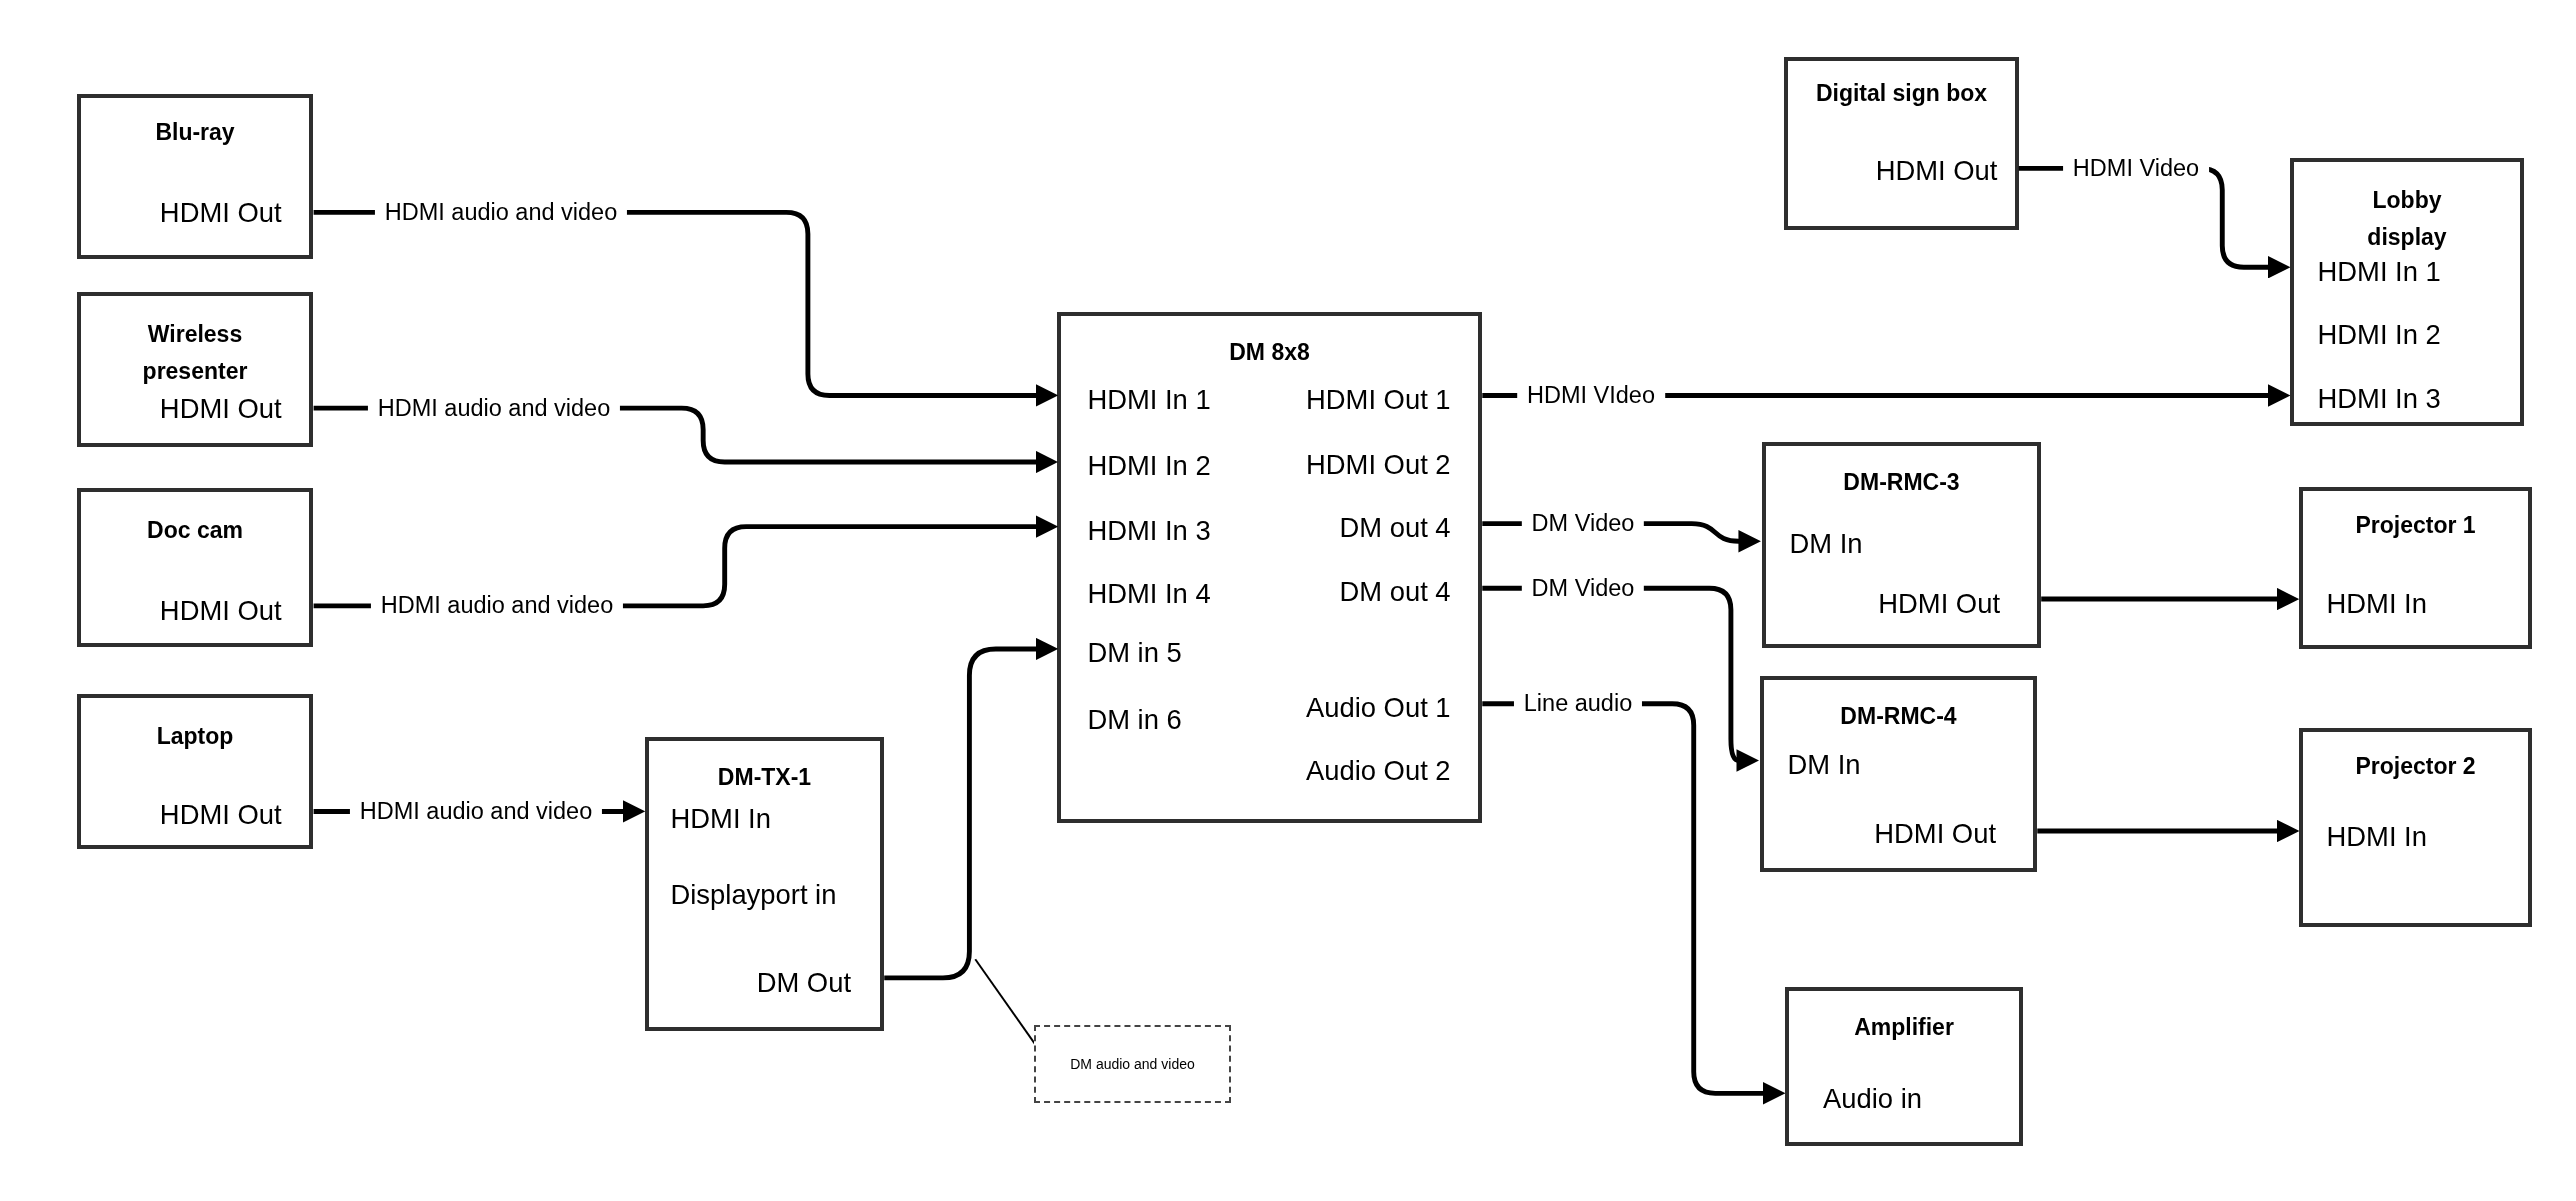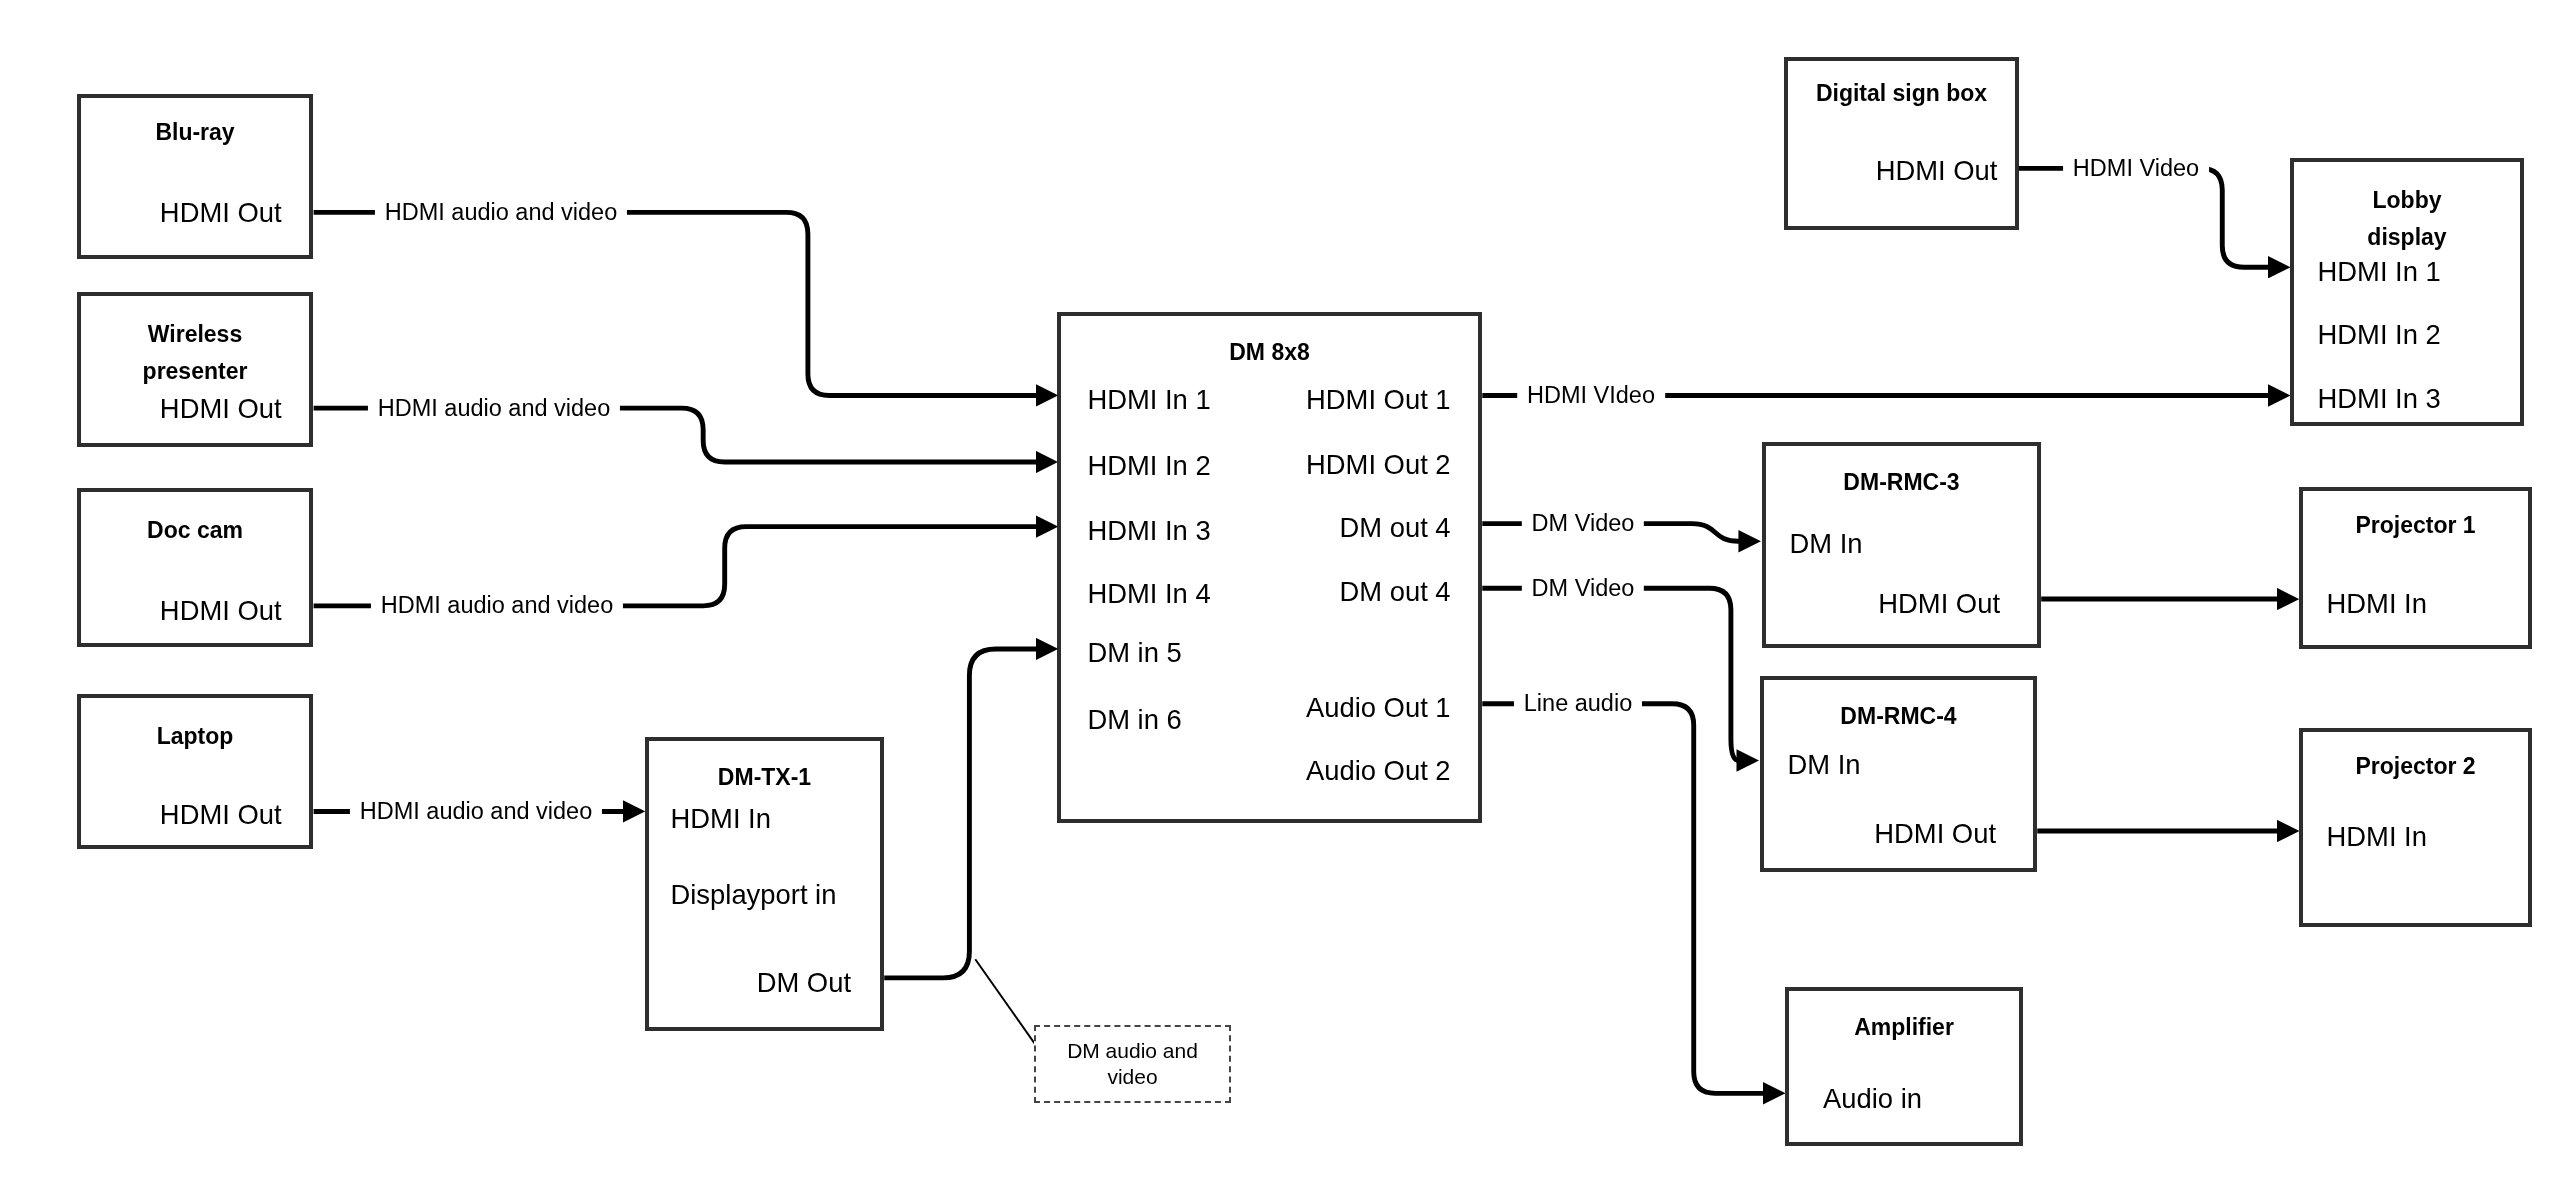--- a/index.html
+++ b/index.html
@@ -52,21 +52,21 @@
     padding: 0 9.8px;
     color: #000000;
     white-space: nowrap;
   }
   .callout {
     position: absolute;
     border: 2px dashed #444444;
     background: #ffffff;
     box-sizing: border-box;
     text-align: center;
-    font-size: 21px;
+    font-size: 14px;
     line-height: 26.4px;
     color: #000000;
     display: flex;
     align-items: center;
     justify-content: center;
     padding: 3.9px 13.7px;
   }
   svg.wires {
     position: absolute;
     top: 0;

